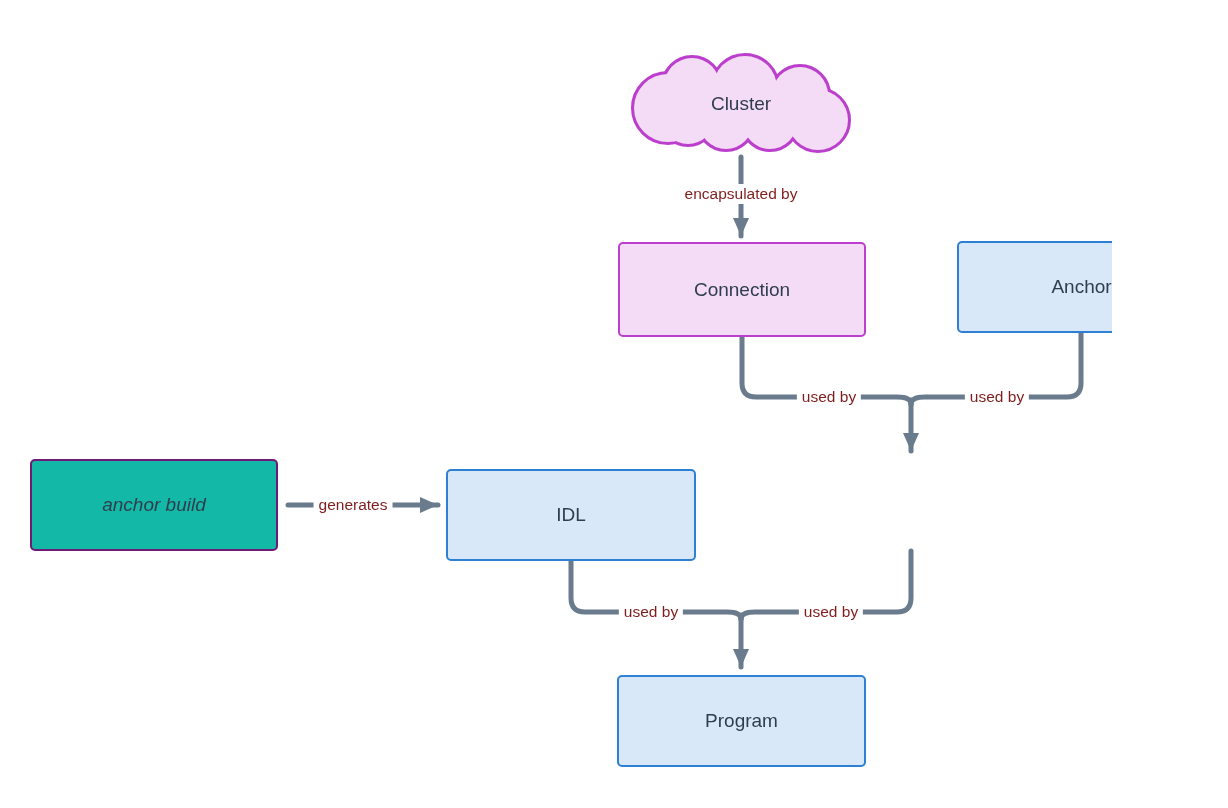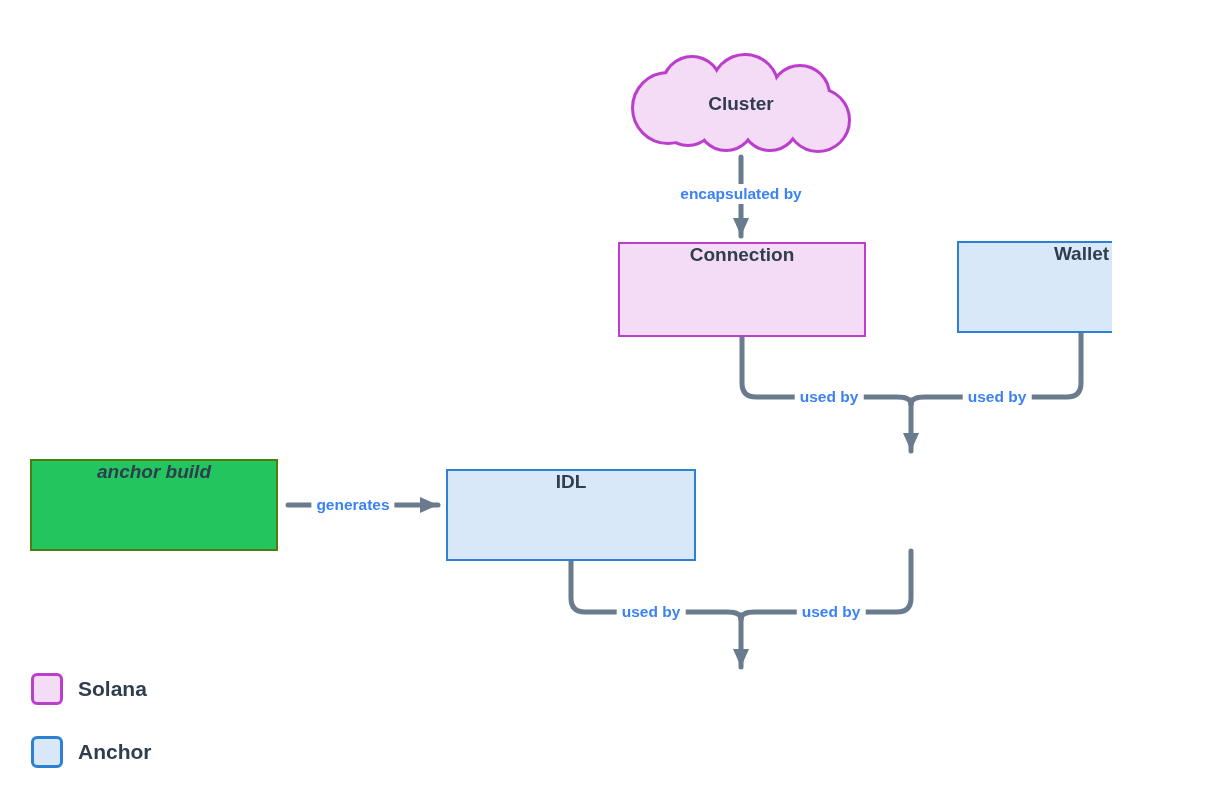--- a/index.html
+++ b/index.html
@@ -3,63 +3,63 @@
 <meta charset="utf-8">
 <style>
   html, body { margin: 0; padding: 0; background: #ffffff; }
   .canvas {
     position: relative;
     width: 1112px;
     height: 808px;
     background: #ffffff;
     font-family: "Liberation Sans", sans-serif;
     overflow: hidden;
-    font-weight: bold;
   }
   svg.connector-layer {
     position: absolute;
     left: 0; top: 0;
     width: 1228px; height: 808px;
     z-index: 1;
   }
   .edge-path {
     fill: none;
     stroke: #697b8c;
     stroke-width: 5;
     stroke-linecap: round;
   }
   .node {
     position: absolute;
     display: flex;
+    align-items: center;
     justify-content: center;
-    border-radius: 0;
+    border-radius: 5px;
     font-size: 19px;
     color: #2f3e4e;
     z-index: 2;
     box-sizing: border-box;
   }
   .node.solana  { background: #f5dcf6; border: 2.5px solid #bb3fcc; }
   .node.anchor  { background: #d8e8f8; border: 2.5px solid #2e80d2; }
-  .node.command { background: #22c55e; border: 2px solid #4d7c0f; font-style: italic; }
+  .node.command { background: #14b8a6; border: 2px solid #701a75; font-style: italic; }
   .cloud-label {
     position: absolute;
     display: flex;
     align-items: center;
     justify-content: center;
     font-size: 19px;
     color: #2f3e4e;
     z-index: 2;
   }
   .edge-label {
     position: absolute;
     transform: translate(-50%, -50%);
     background: #ffffff;
     padding: 1px 5px;
     font-size: 15.5px;
-    color: #3b82f6;
+    color: #7f1d1d;
     white-space: nowrap;
     z-index: 3;
   }
   .legend { position: absolute; left: 31px; top: 673px; z-index: 2; }
   .legend-row { display: flex; align-items: center; height: 32px; margin-bottom: 31px; }
   .legend-swatch {
     width: 32px; height: 32px;
     border-radius: 6px;
     box-sizing: border-box;
     margin-right: 15px;
@@ -122,49 +122,42 @@
 
   <div class="cloud-label" style="left:671px; top:88px; width:140px; height:32px;">
     <span>Cluster</span>
   </div>
 
   <div class="node solana" style="left:618px; top:242px; width:248px; height:95px;">
     <span>Connection</span>
   </div>
 
   <div class="node anchor" style="left:957px; top:241px; width:249px; height:92px;">
-    <span>Wallet</span>
+    <span>Anchor</span>
   </div>
 
 
   <div class="node command" style="left:30px; top:459px; width:248px; height:92px;">
     <span>anchor build</span>
   </div>
 
   <div class="node anchor" style="left:446px; top:469px; width:250px; height:92px;">
     <span>IDL</span>
   </div>
 
+  <div class="node anchor" style="left:617px; top:675px; width:249px; height:92px;">
+    <span>Program</span>
+  </div>
 
   <div class="edge-label" style="left:741px; top:194px;">encapsulated by</div>
 
   <div class="edge-label" style="left:829px; top:397px;">used by</div>
 
   <div class="edge-label" style="left:997px; top:397px;">used by</div>
 
   <div class="edge-label" style="left:353px; top:505px;text-align:right;">generates</div>
 
   <div class="edge-label" style="left:651px; top:612px;">used by</div>
 
   <div class="edge-label" style="left:831px; top:612px;">used by</div>
 
-  <div class="legend">
-    <div class="legend-row">
-      <div class="legend-swatch solana"></div>
-      <div class="legend-label">Solana</div>
-    </div>
-    <div class="legend-row">
-      <div class="legend-swatch anchor"></div>
-      <div class="legend-label">Anchor</div>
-    </div>
-  </div>
 
 </div>
 
 </body></html>

